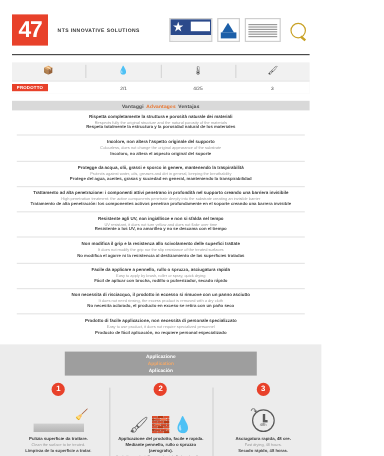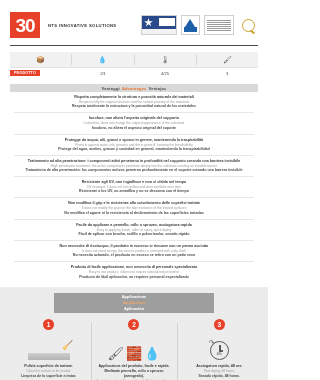--- a/index.html
+++ b/index.html
@@ -83,21 +83,21 @@
   .stxt .s1{font-size:3.6px;font-weight:bold;color:#3a3a3a;line-height:1.4;}
   .stxt .s2{font-size:3.2px;color:#9a9a9a;line-height:1.4;}
   .stxt .s3{font-size:3.5px;font-weight:bold;color:#4a4a4a;line-height:1.4;}
 </style>
 </head>
 <body>
 
 <div class="page">
 
   <div class="header">
-    <div class="numbox">30</div>
+    <div class="numbox">47</div>
     <div class="brand">NTS INNOVATIVE SOLUTIONS</div>
     <div class="certs">
       <div class="cert">
         <div class="cert-nato">
             <div class="star"></div>
             <div class="txt"></div>
             <div class="foot"></div>
           </div>
       </div>
       <div class="cert">

